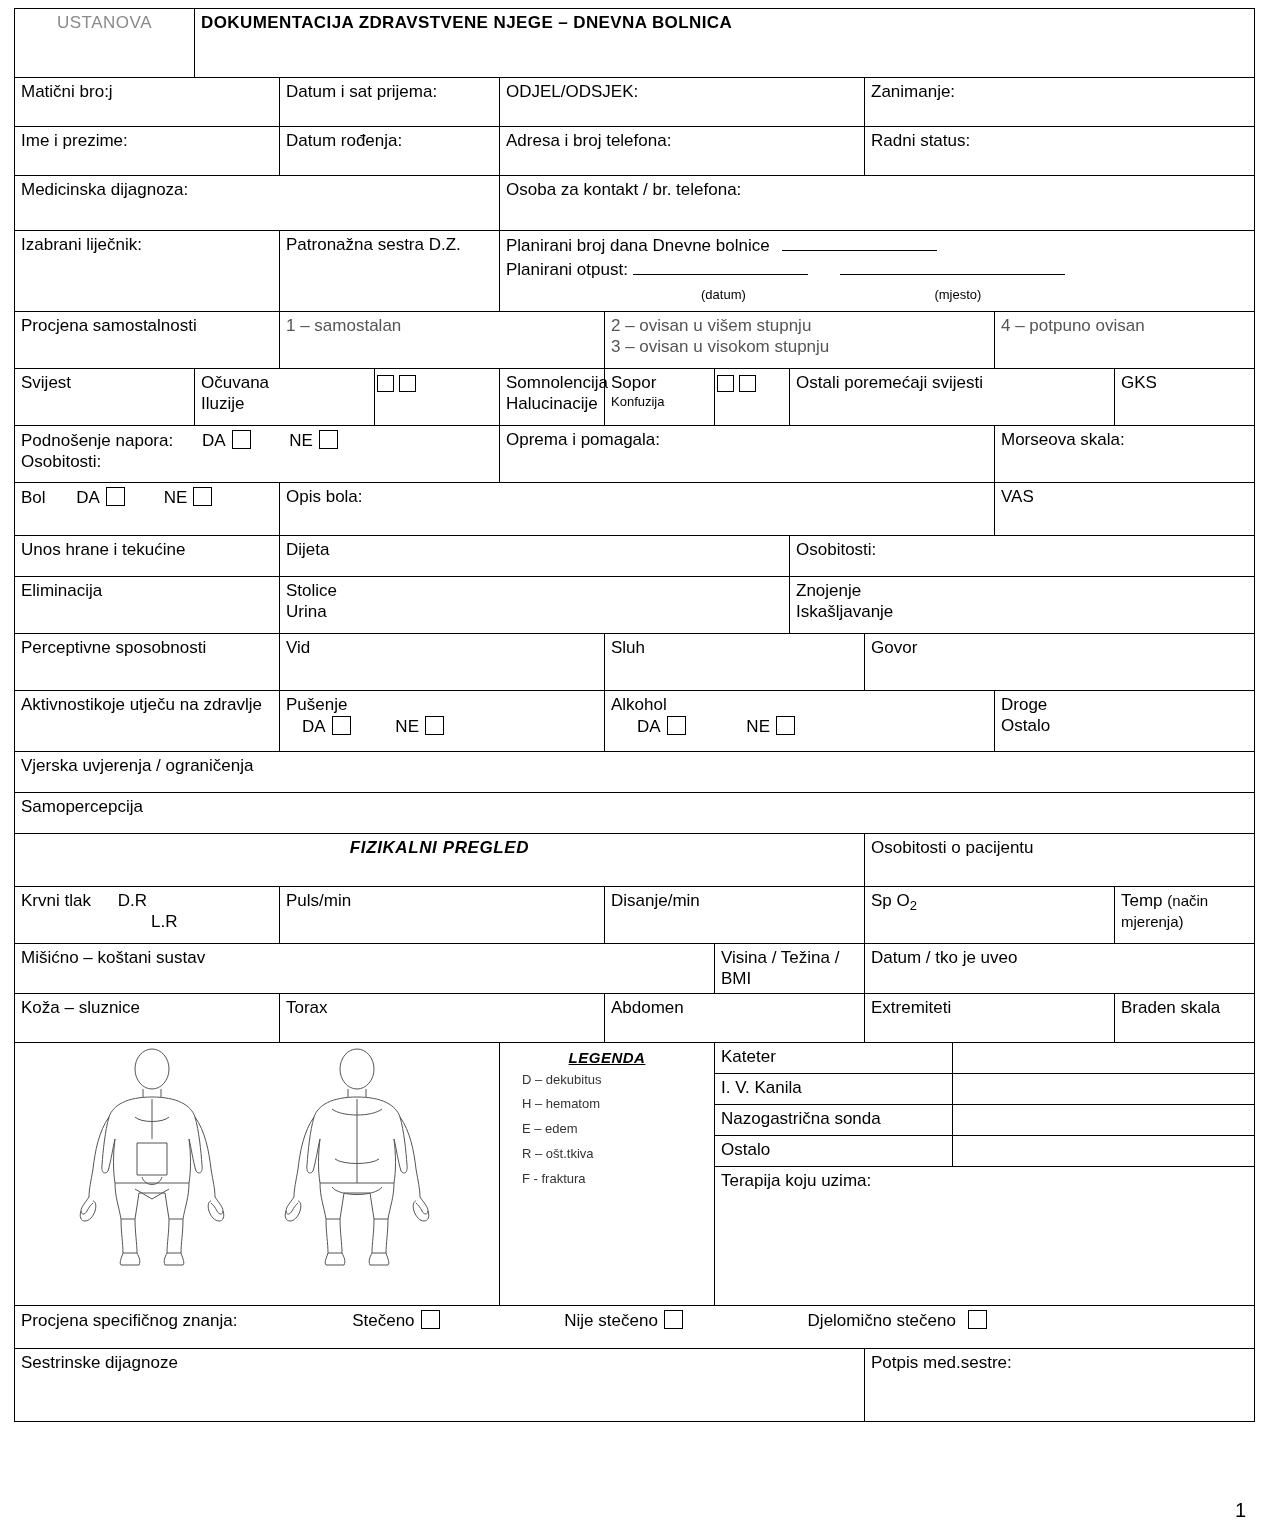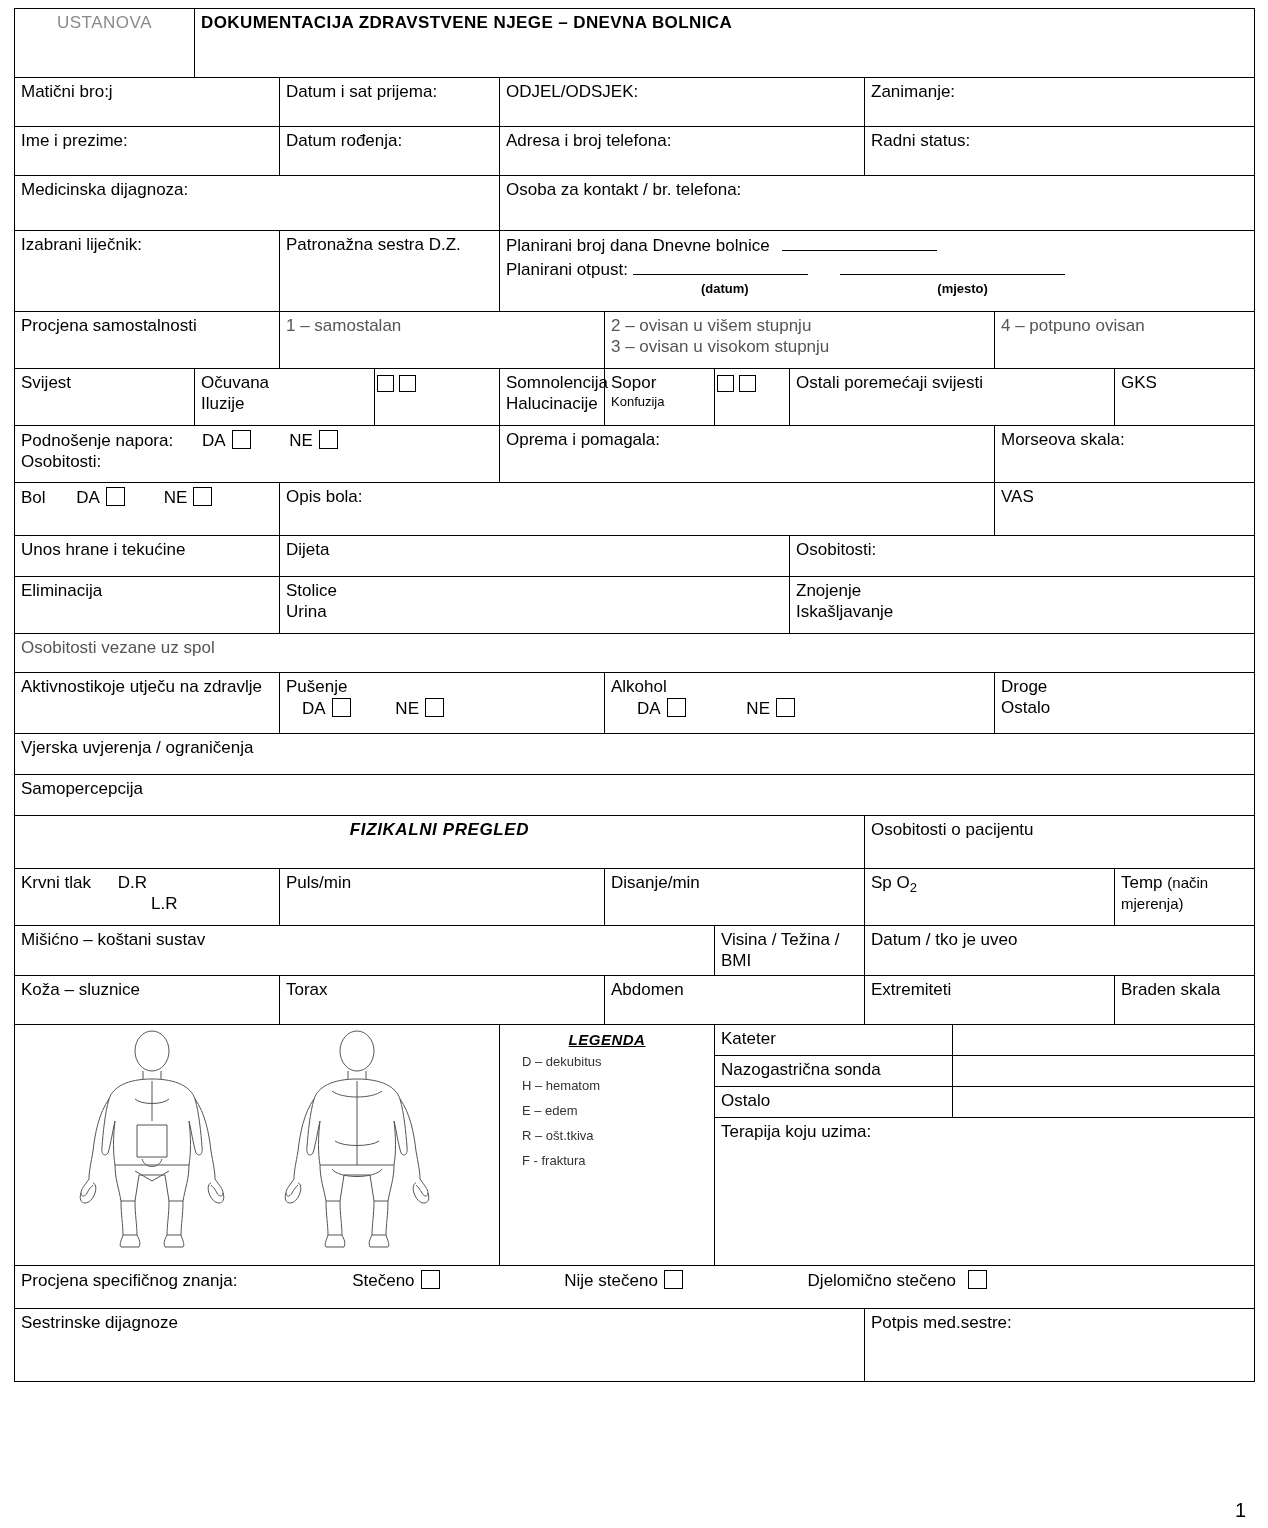--- a/index.html
+++ b/index.html
@@ -183,21 +183,21 @@
       <td colspan="7">
         <div>
           <span>Planirani broj dana Dnevne bolnice</span>
           <span class="ul" style="width:155px; margin-left:8px;"></span>
         </div>
         <div style="margin-top:2px;">
           <span>Planirani otpust:</span>
           <span class="ul" style="width:175px;"></span>
           <span class="ul" style="width:225px; margin-left:28px;"></span>
         </div>
-        <div class="small" style="margin-top:1px; padding-left:195px;font-weight:bold;">
+        <div class="small" style="margin-top:7px; padding-left:195px;">
           <span>(datum)</span>
           <span style="margin-left:185px;">(mjesto)</span>
         </div>
       </td>
     </tr>
 
     <tr>
       <td colspan="2" style="height:48px;">Procjena samostalnosti</td>
       <td colspan="3" class="small grey">1 – samostalan</td>
       <td colspan="4" class="small grey">
@@ -267,24 +267,29 @@
       <td colspan="5">
         <div>Stolice</div>
         <div>Urina</div>
       </td>
       <td colspan="4">
         <div>Znojenje</div>
         <div>Iskašljavanje</div>
       </td>
     </tr>
 
-
-    <tr>
-      <td colspan="11" class="grey" style="height:30px;">Osobitosti vezane uz spol</td>
-    </tr>
+    <tr>
+      <td colspan="2" style="height:48px;">
+        <div>Perceptivne sposobnosti</div>
+      </td>
+      <td colspan="3">Vid</td>
+      <td colspan="3">Sluh</td>
+      <td colspan="3">Govor</td>
+    </tr>
+
 
     <tr>
       <td colspan="2" style="height:52px;">Aktivnostikoje utječu na zdravlje</td>
       <td colspan="3">
         <div>Pušenje</div>
         <div style="padding-left:16px;">
           <span>DA</span><span class="cb-lg"></span>
           <span style="margin-left:40px;">NE</span><span class="cb-lg"></span>
         </div>
       </td>
@@ -412,20 +417,24 @@
           <colgroup>
                 <col style="width:44%">
                 <col style="width:56%">
               </colgroup>
           <tbody>
                 <tr>
             <td class="nb-left nb-top">Kateter</td>
             <td class="nb-right nb-top"></td>
           </tr>
           <tr>
+            <td class="nb-left">I. V. Kanila</td>
+            <td class="nb-right"></td>
+          </tr>
+          <tr>
             <td class="nb-left">Nazogastrična sonda</td>
             <td class="nb-right"></td>
           </tr>
           <tr>
             <td class="nb-left">Ostalo</td>
             <td class="nb-right"></td>
           </tr>
           <tr>
             <td class="nb-left nb-right nb-bottom" colspan="2" style="height:130px; vertical-align:top;">Terapija koju uzima:</td>
           </tr>

